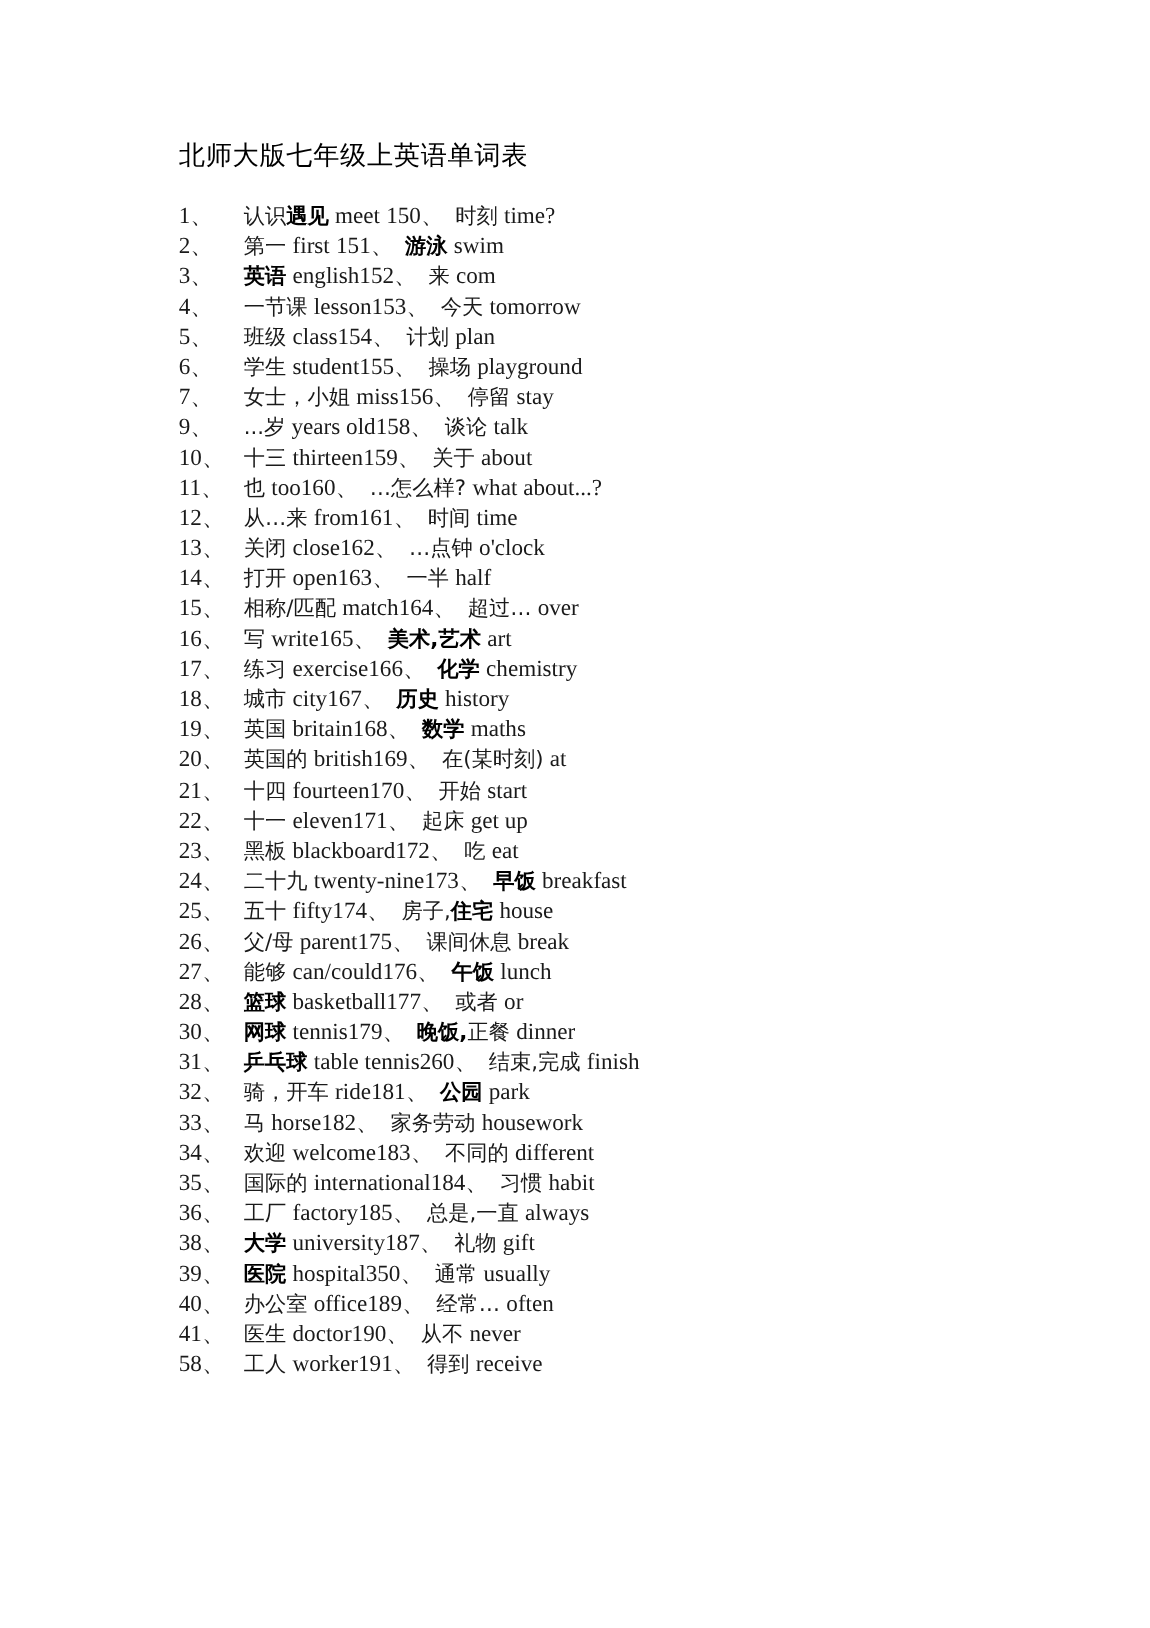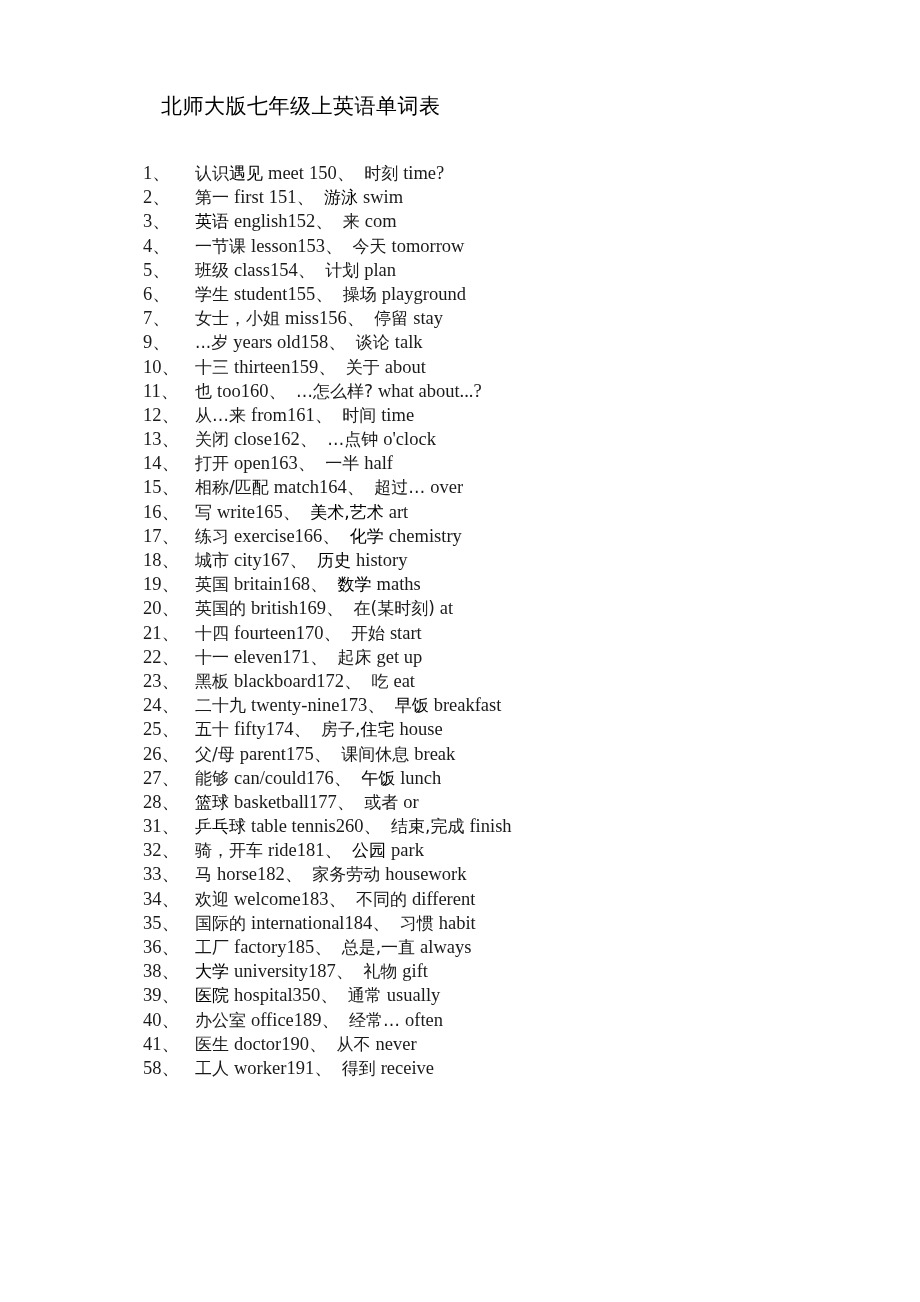--- a/index.html
+++ b/index.html
@@ -19,28 +19,27 @@
   .page {
     position: relative;
     width: 920px;
     height: 1302px;
     box-sizing: border-box;
     padding: 0;
   }
   .doc-title {
     position: absolute;
     left: 143px;
-    top: 92px;
+    top: 110px;
     font-family: "Liberation Sans", "DejaVu Sans", sans-serif;
     font-size: 21px;
     font-weight: 400;
     letter-spacing: 0.5px;
     color: #000;
     white-space: nowrap;
-    margin-left: 18px;
   }
   .word-list {
     position: absolute;
     left: 143px;
     top: 161px;
     width: 740px;
   }
   .word-row {
     display: block;
     height: 24.2px;
@@ -54,21 +53,21 @@
     width: 52px;
     font-family: "Liberation Serif", "DejaVu Serif", serif;
     color: #1a1a1a;
   }
   .cn {
     font-family: "DejaVu Sans", "Liberation Sans", sans-serif;
     font-size: 17px;
     color: #1a1a1a;
   }
   .cn.b {
-    font-weight: 400;
+    font-weight: 700;
     color: #000;
   }
   .en {
     font-family: "Liberation Serif", "DejaVu Serif", serif;
     font-size: 18.5px;
     color: #1a1a1a;
   }
   .sp-sm { display: inline-block; width: 5px; }
   .sp-md { display: inline-block; width: 9px; }
 </style>
@@ -100,20 +99,21 @@
       <div class="word-row"><span class="idx">19、</span><span class="cn">英国</span><span class="sp-sm"></span><span class="en">britain</span><span class="en">168、</span><span class="sp-md"></span><span class="cn b">数学</span><span class="sp-sm"></span><span class="en">maths</span></div>
       <div class="word-row"><span class="idx">20、</span><span class="cn">英国的</span><span class="sp-sm"></span><span class="en">british</span><span class="en">169、</span><span class="sp-md"></span><span class="cn">在(某时刻)</span><span class="sp-sm"></span><span class="en">at</span></div>
       <div class="word-row"><span class="idx">21、</span><span class="cn">十四</span><span class="sp-sm"></span><span class="en">fourteen</span><span class="en">170、</span><span class="sp-md"></span><span class="cn">开始</span><span class="sp-sm"></span><span class="en">start</span></div>
       <div class="word-row"><span class="idx">22、</span><span class="cn">十一</span><span class="sp-sm"></span><span class="en">eleven</span><span class="en">171、</span><span class="sp-md"></span><span class="cn">起床</span><span class="sp-sm"></span><span class="en">get up</span></div>
       <div class="word-row"><span class="idx">23、</span><span class="cn">黑板</span><span class="sp-sm"></span><span class="en">blackboard</span><span class="en">172、</span><span class="sp-md"></span><span class="cn">吃</span><span class="sp-sm"></span><span class="en">eat</span></div>
       <div class="word-row"><span class="idx">24、</span><span class="cn">二十九</span><span class="sp-sm"></span><span class="en">twenty-nine</span><span class="en">173、</span><span class="sp-md"></span><span class="cn b">早饭</span><span class="sp-sm"></span><span class="en">breakfast</span></div>
       <div class="word-row"><span class="idx">25、</span><span class="cn">五十</span><span class="sp-sm"></span><span class="en">fifty</span><span class="en">174、</span><span class="sp-md"></span><span class="cn">房子,</span><span class="cn b">住宅</span><span class="sp-sm"></span><span class="en">house</span></div>
       <div class="word-row"><span class="idx">26、</span><span class="cn">父/母</span><span class="sp-sm"></span><span class="en">parent</span><span class="en">175、</span><span class="sp-md"></span><span class="cn">课间休息</span><span class="sp-sm"></span><span class="en">break</span></div>
       <div class="word-row"><span class="idx">27、</span><span class="cn">能够</span><span class="sp-sm"></span><span class="en">can/could</span><span class="en">176、</span><span class="sp-md"></span><span class="cn b">午饭</span><span class="sp-sm"></span><span class="en">lunch</span></div>
       <div class="word-row"><span class="idx">28、</span><span class="cn b">篮球</span><span class="sp-sm"></span><span class="en">basketball</span><span class="en">177、</span><span class="sp-md"></span><span class="cn">或者</span><span class="sp-sm"></span><span class="en">or</span></div>
+      <div class="word-row"><span class="idx">30、</span><span class="cn b">网球</span><span class="sp-sm"></span><span class="en">tennis</span><span class="en">179、</span><span class="sp-md"></span><span class="cn b">晚饭,</span><span class="cn">正餐</span><span class="sp-sm"></span><span class="en">dinner</span></div>
       <div class="word-row"><span class="idx">31、</span><span class="cn b">乒乓球</span><span class="sp-sm"></span><span class="en">table tennis</span><span class="en">260、</span><span class="sp-md"></span><span class="cn">结束,完成</span><span class="sp-sm"></span><span class="en">finish</span></div>
       <div class="word-row"><span class="idx">32、</span><span class="cn">骑，开车</span><span class="sp-sm"></span><span class="en">ride</span><span class="en">181、</span><span class="sp-md"></span><span class="cn b">公园</span><span class="sp-sm"></span><span class="en">park</span></div>
       <div class="word-row"><span class="idx">33、</span><span class="cn">马</span><span class="sp-sm"></span><span class="en">horse</span><span class="en">182、</span><span class="sp-md"></span><span class="cn">家务劳动</span><span class="sp-sm"></span><span class="en">housework</span></div>
       <div class="word-row"><span class="idx">34、</span><span class="cn">欢迎</span><span class="sp-sm"></span><span class="en">welcome</span><span class="en">183、</span><span class="sp-md"></span><span class="cn">不同的</span><span class="sp-sm"></span><span class="en">different</span></div>
       <div class="word-row"><span class="idx">35、</span><span class="cn">国际的</span><span class="sp-sm"></span><span class="en">international</span><span class="en">184、</span><span class="sp-md"></span><span class="cn">习惯</span><span class="sp-sm"></span><span class="en">habit</span></div>
       <div class="word-row"><span class="idx">36、</span><span class="cn">工厂</span><span class="sp-sm"></span><span class="en">factory</span><span class="en">185、</span><span class="sp-md"></span><span class="cn">总是,一直</span><span class="sp-sm"></span><span class="en">always</span></div>
       <div class="word-row"><span class="idx">38、</span><span class="cn b">大学</span><span class="sp-sm"></span><span class="en">university</span><span class="en">187、</span><span class="sp-md"></span><span class="cn">礼物</span><span class="sp-sm"></span><span class="en">gift</span></div>
       <div class="word-row"><span class="idx">39、</span><span class="cn b">医院</span><span class="sp-sm"></span><span class="en">hospital</span><span class="en">350、</span><span class="sp-md"></span><span class="cn">通常</span><span class="sp-sm"></span><span class="en">usually</span></div>
       <div class="word-row"><span class="idx">40、</span><span class="cn">办公室</span><span class="sp-sm"></span><span class="en">office</span><span class="en">189、</span><span class="sp-md"></span><span class="cn">经常…</span><span class="sp-sm"></span><span class="en">often</span></div>
       <div class="word-row"><span class="idx">41、</span><span class="cn">医生</span><span class="sp-sm"></span><span class="en">doctor</span><span class="en">190、</span><span class="sp-md"></span><span class="cn">从不</span><span class="sp-sm"></span><span class="en">never</span></div>

